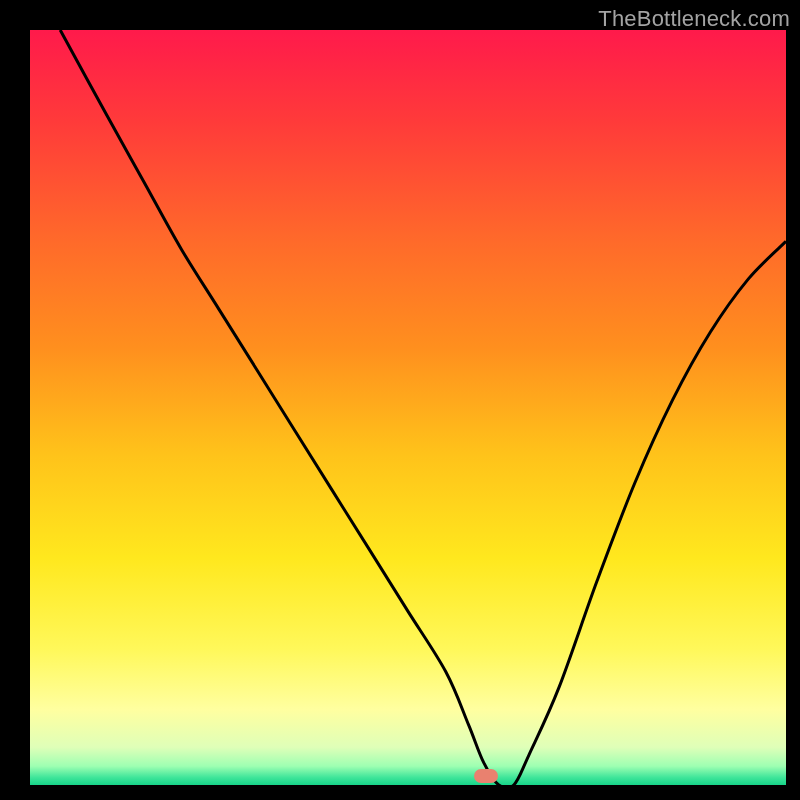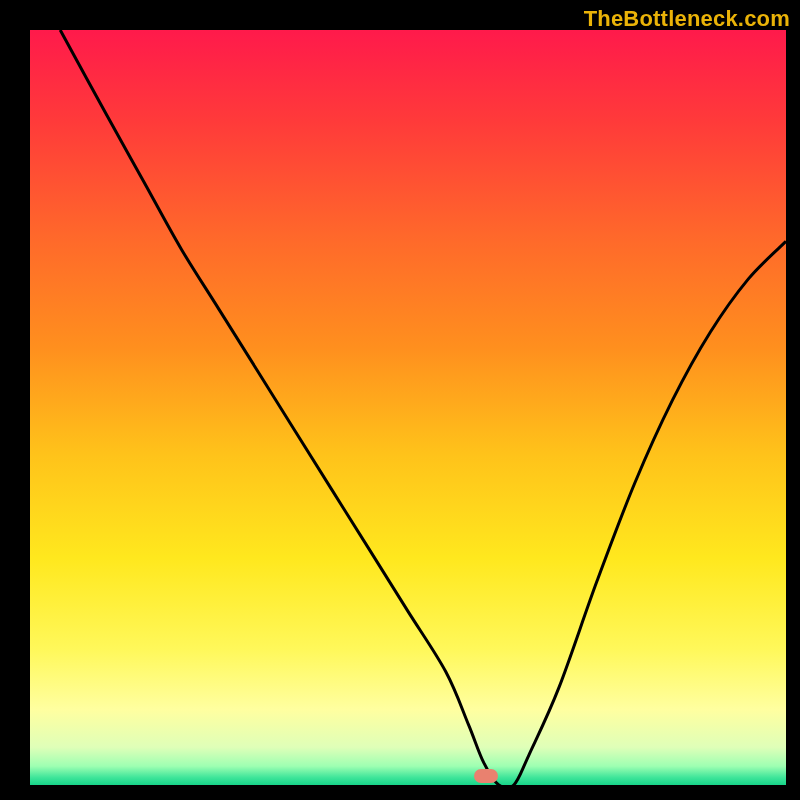--- a/index.html
+++ b/index.html
@@ -1,20 +1,20 @@
 <!DOCTYPE html>
 <html><head>
 <meta charset="utf-8">
 <style>
   html, body { margin: 0; padding: 0; width: 800px; height: 800px; background: #000; overflow: hidden; }
   .wrap { position: relative; width: 800px; height: 800px; }
   .watermark {
     position: absolute; top: 6px; right: 10px;
     font-family: Arial, Helvetica, sans-serif;
-    font-size: 22px; font-weight: 700; color: #eab308;
+    font-size: 22px; font-weight: 400; color: #a3a3a3;
     letter-spacing: 0.2px;
   }
 </style>
 </head>
 <body>
 <div class="wrap">
   <svg id="svg" width="800" height="800" viewBox="0 0 800 800">
     <defs>
       <linearGradient id="bgGrad" x1="0" y1="0" x2="0" y2="1">
           <stop offset="0.00%" stop-color="#ff1a4b"></stop>

